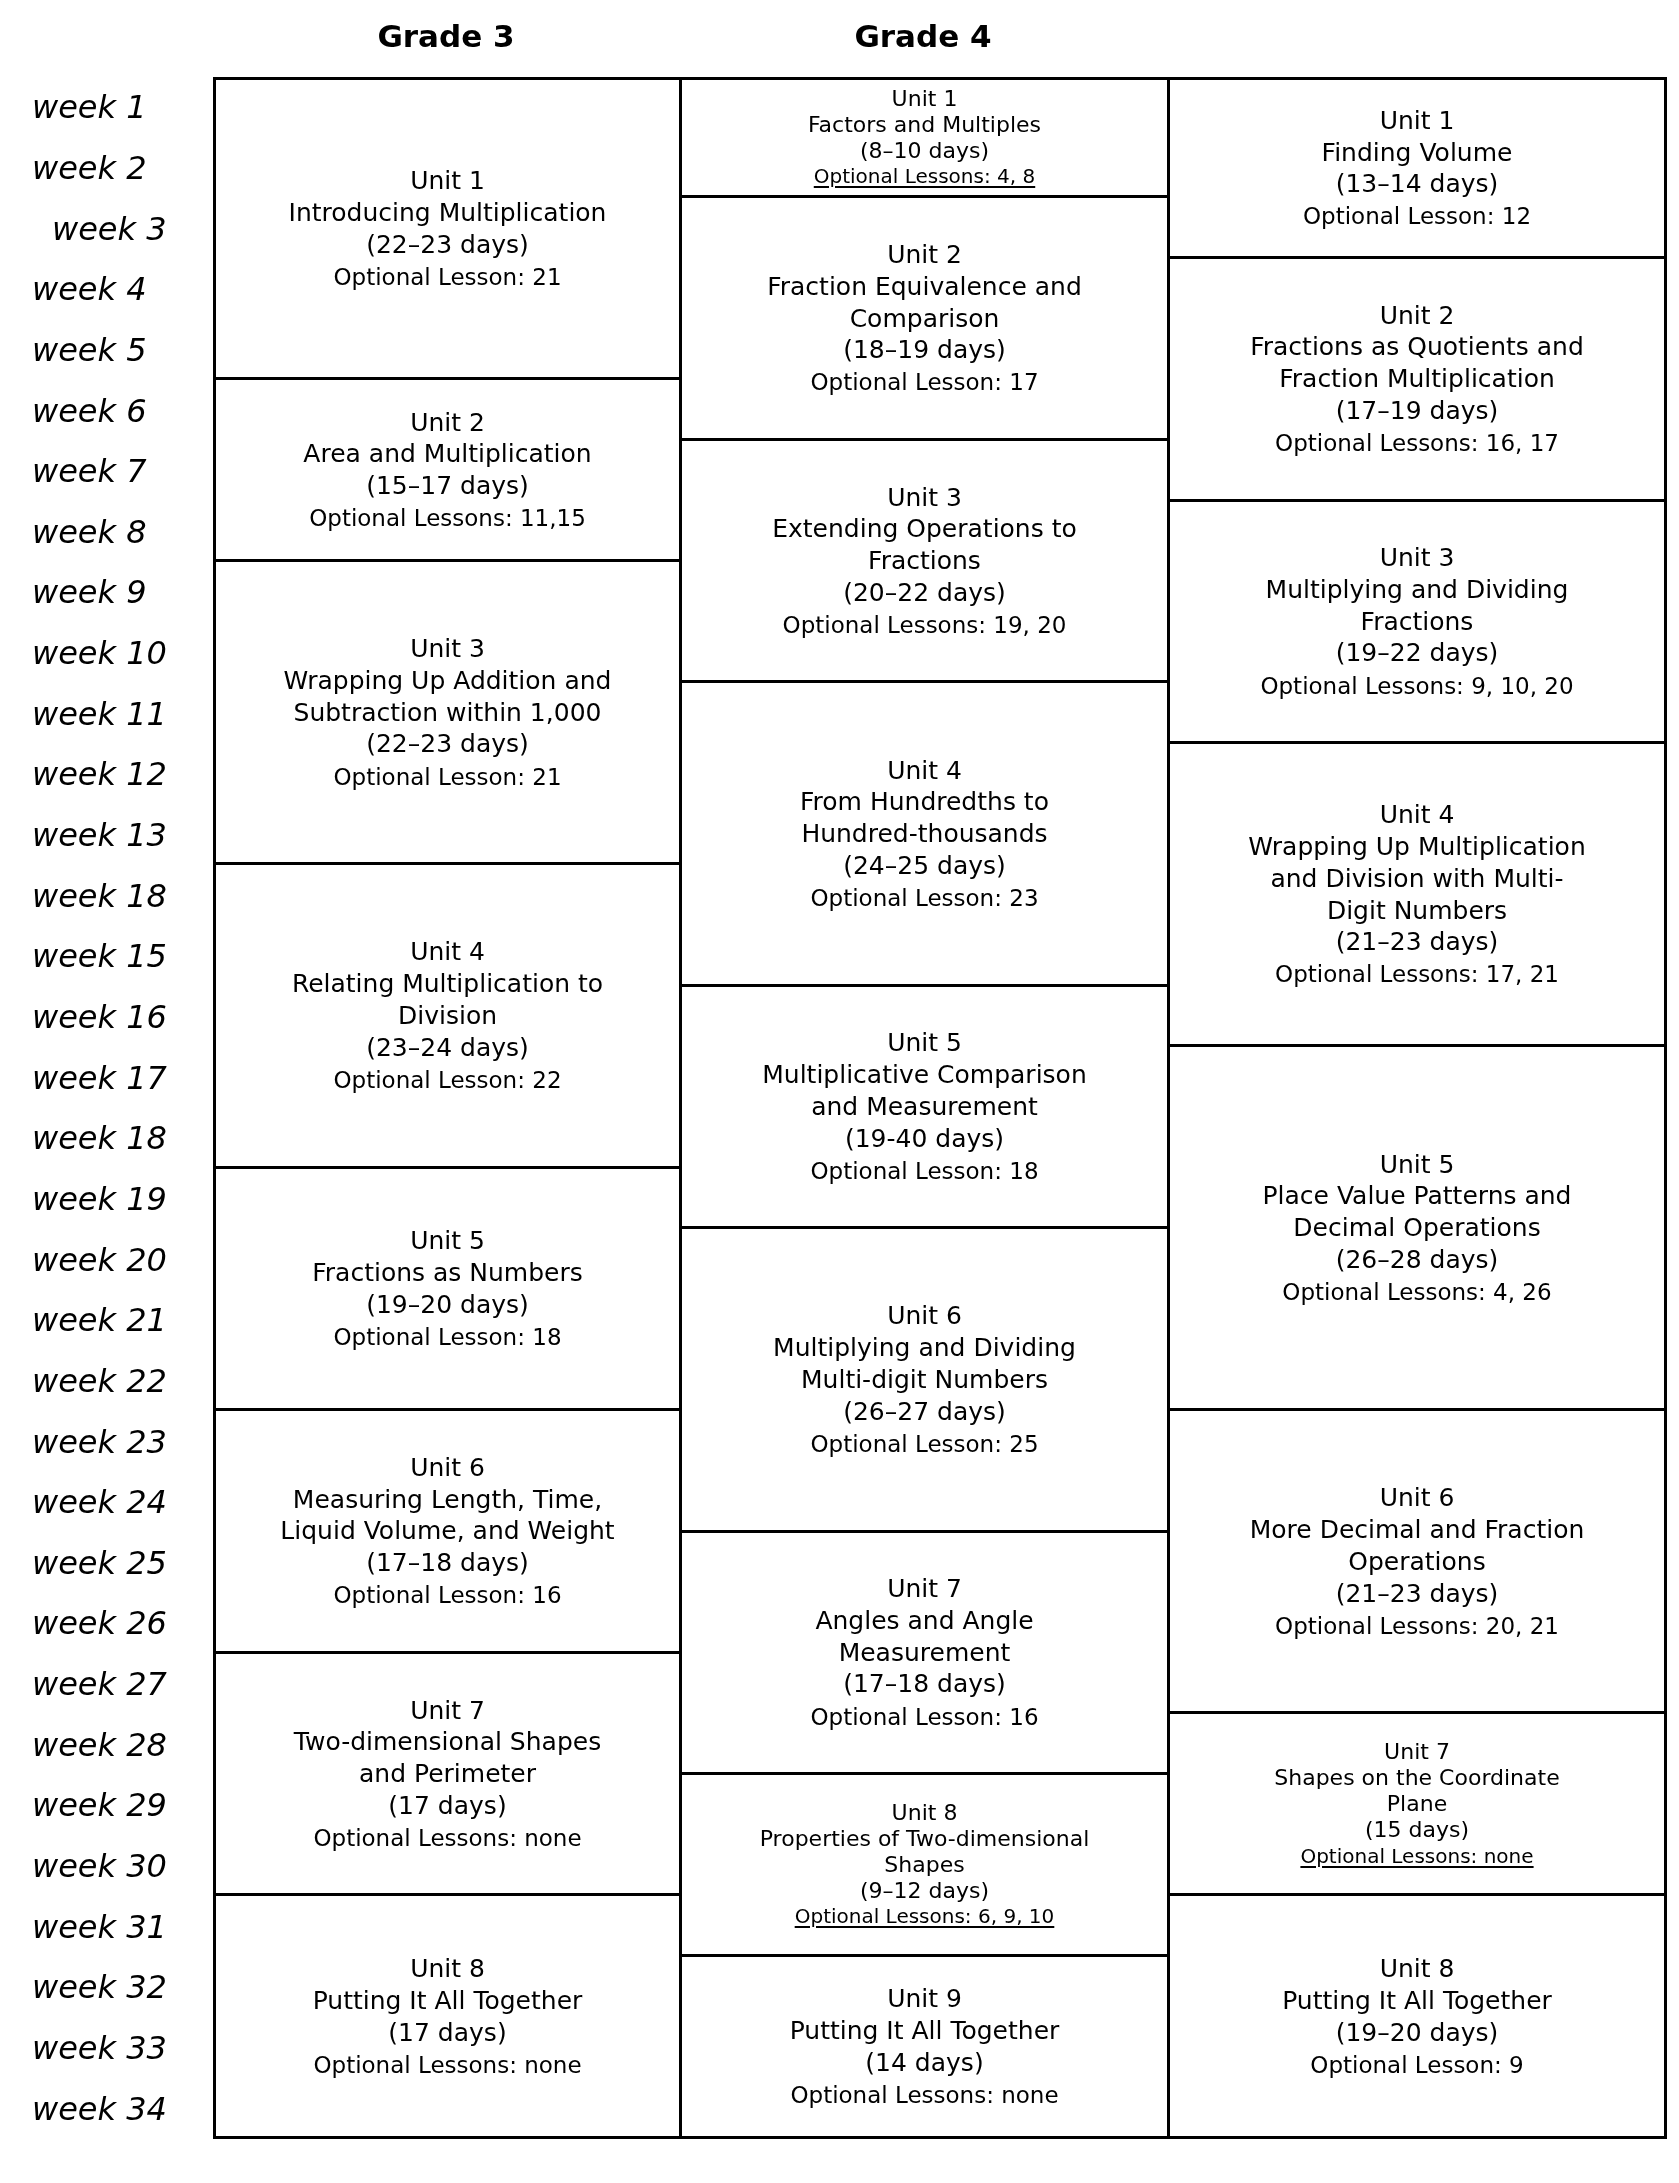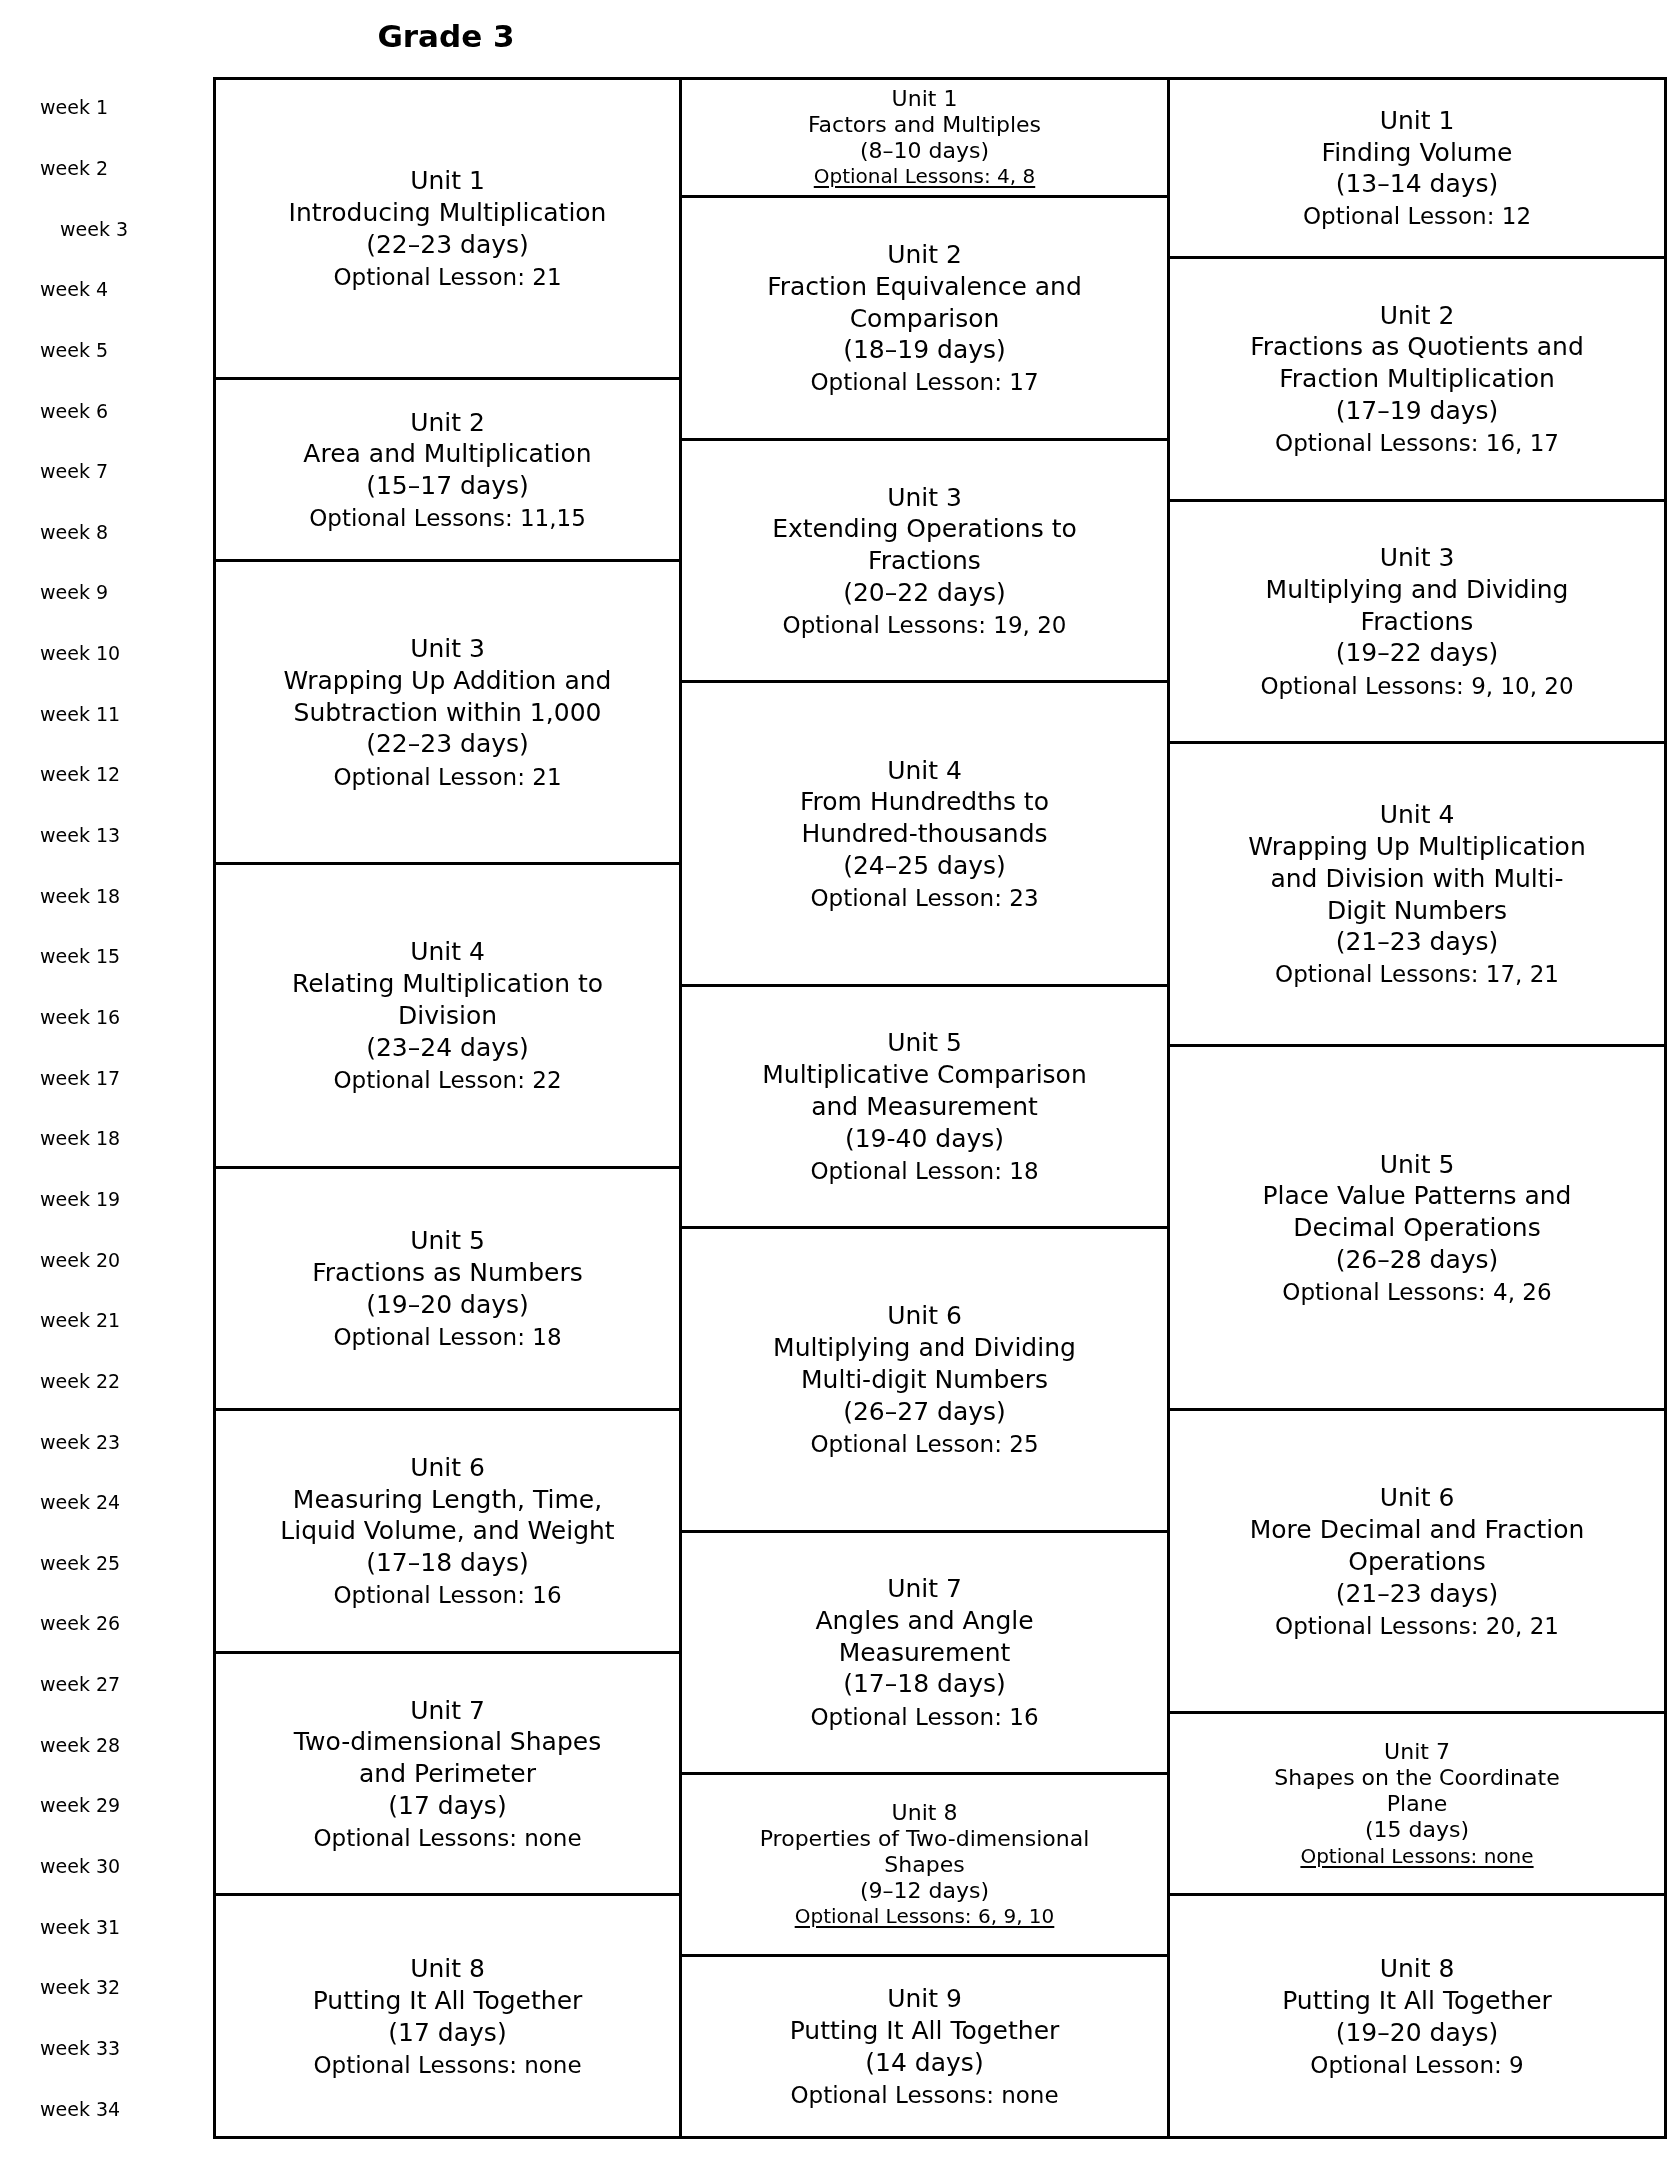--- a/index.html
+++ b/index.html
@@ -18,23 +18,24 @@
   }
   .grade-header{
     grid-row:1;
     display:flex;align-items:center;justify-content:center;
     font-size:31px;font-weight:700;
     padding-bottom:4.9px;box-sizing:border-box;
   }
   .week-label{
     grid-column:1;
     display:flex;align-items:center;
-    padding-left:40px;box-sizing:border-box;
-    font-size:19px;
+    padding-left:32px;box-sizing:border-box;
+    font-size:32px;
     white-space:nowrap;
+    font-style:italic;
   }
   .unit-cell{
     box-sizing:border-box;
     border-left:3.2px solid #000;
     border-bottom:3.2px solid #000;
     display:flex;flex-direction:column;
     align-items:center;justify-content:center;
     text-align:center;
     padding:3.2px 8px;
     overflow:hidden;
@@ -46,20 +47,21 @@
   .u-opt.ul{text-decoration:underline;text-underline-offset:3.2px;}
   .unit-cell.compact .u-line{font-size:22px;line-height:1.18;}
   .unit-cell.compact .u-opt{font-size:20px;margin-top:0.8px;}
 </style>
 </head>
 <body>
 
 <div class="sheet">
   <div class="grid" id="grid">
       <div class="grade-header" style="grid-column: 2;">Grade 3</div>
+      <div class="grade-header" style="grid-column: 3;">Grade 4</div>
       <div class="week-label" style="grid-row: 2;">week 1</div>
       <div class="week-label" style="grid-row: 3;">week 2</div>
       <div class="week-label" style="grid-row: 4; margin-left: 20px;">week 3</div>
       <div class="week-label" style="grid-row: 5;">week 4</div>
       <div class="week-label" style="grid-row: 6;">week 5</div>
       <div class="week-label" style="grid-row: 7;">week 6</div>
       <div class="week-label" style="grid-row: 8;">week 7</div>
       <div class="week-label" style="grid-row: 9;">week 8</div>
       <div class="week-label" style="grid-row: 10;">week 9</div>
       <div class="week-label" style="grid-row: 11;">week 10</div>

